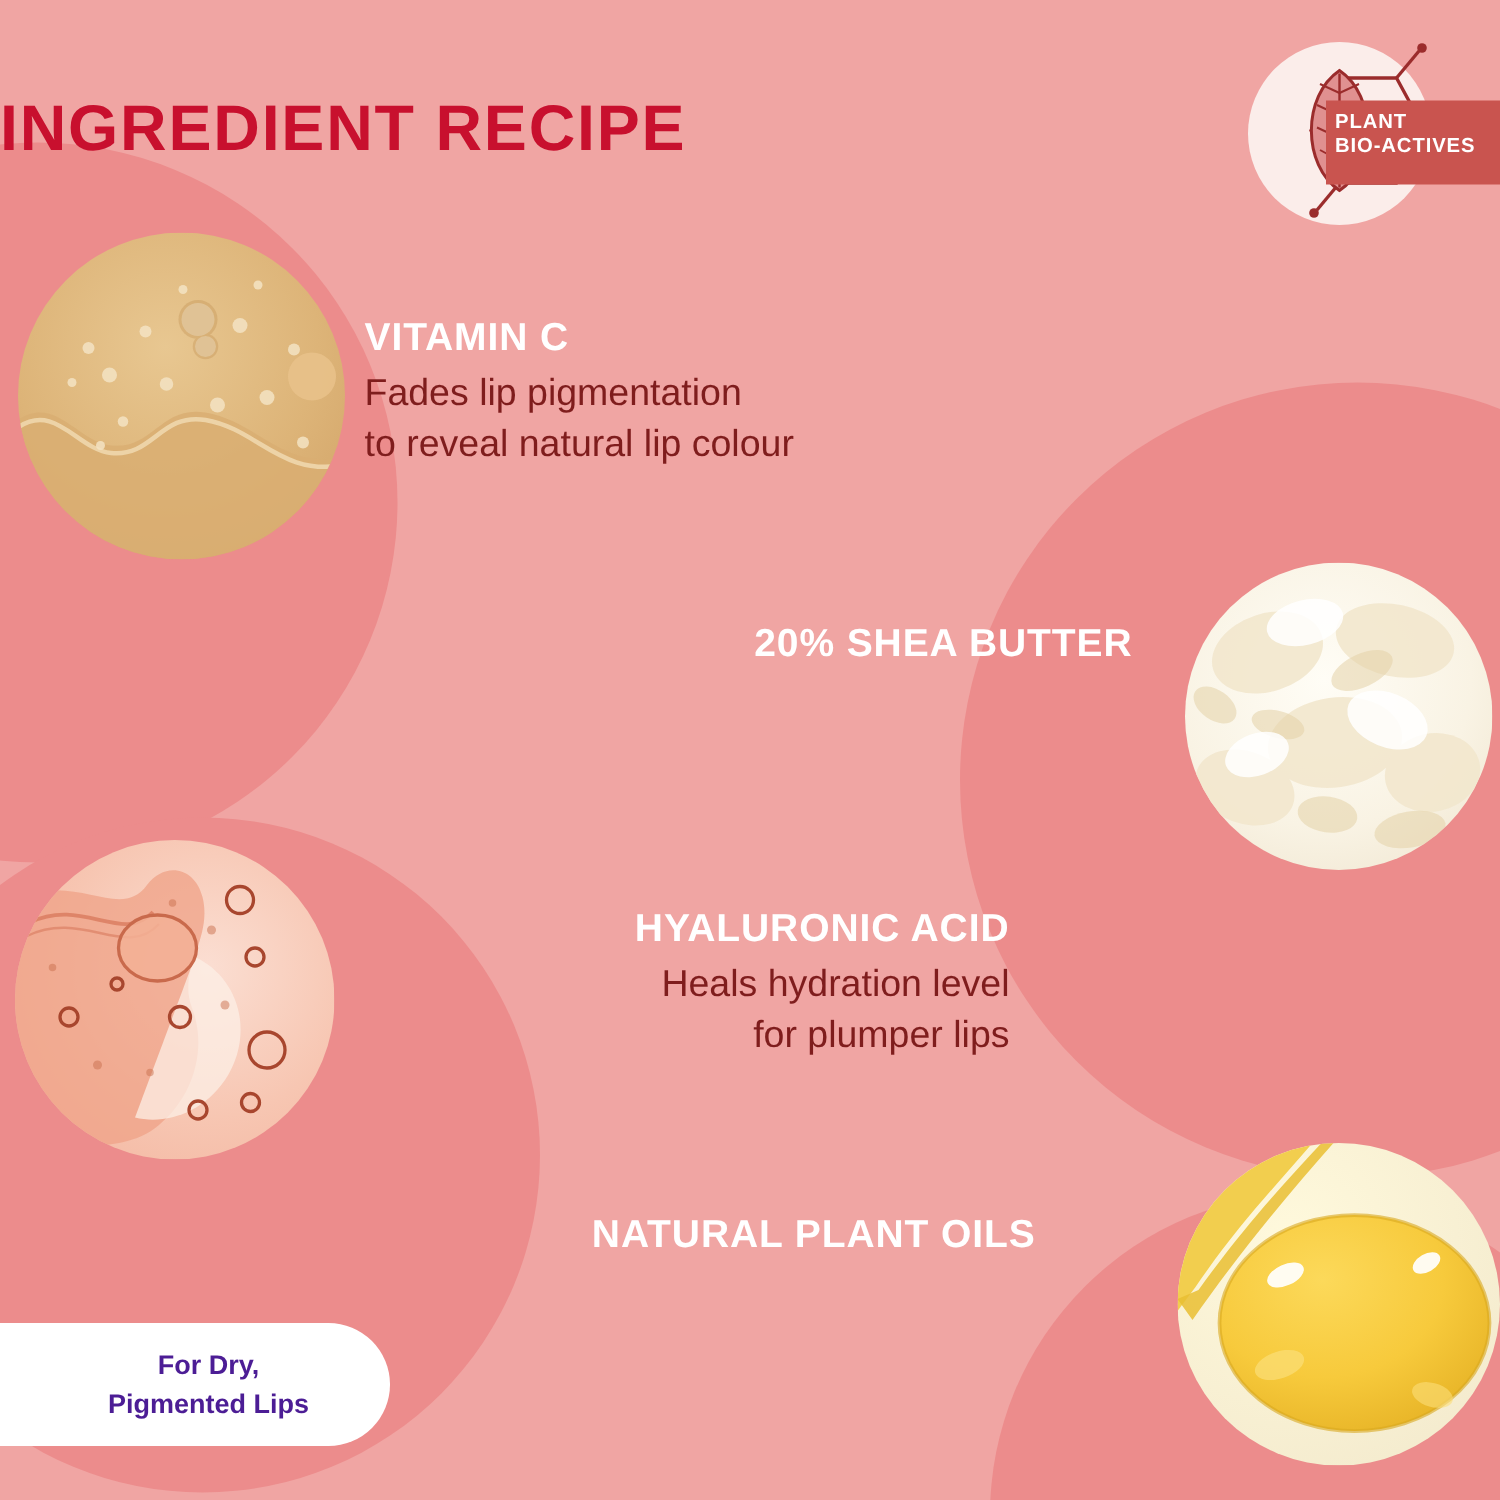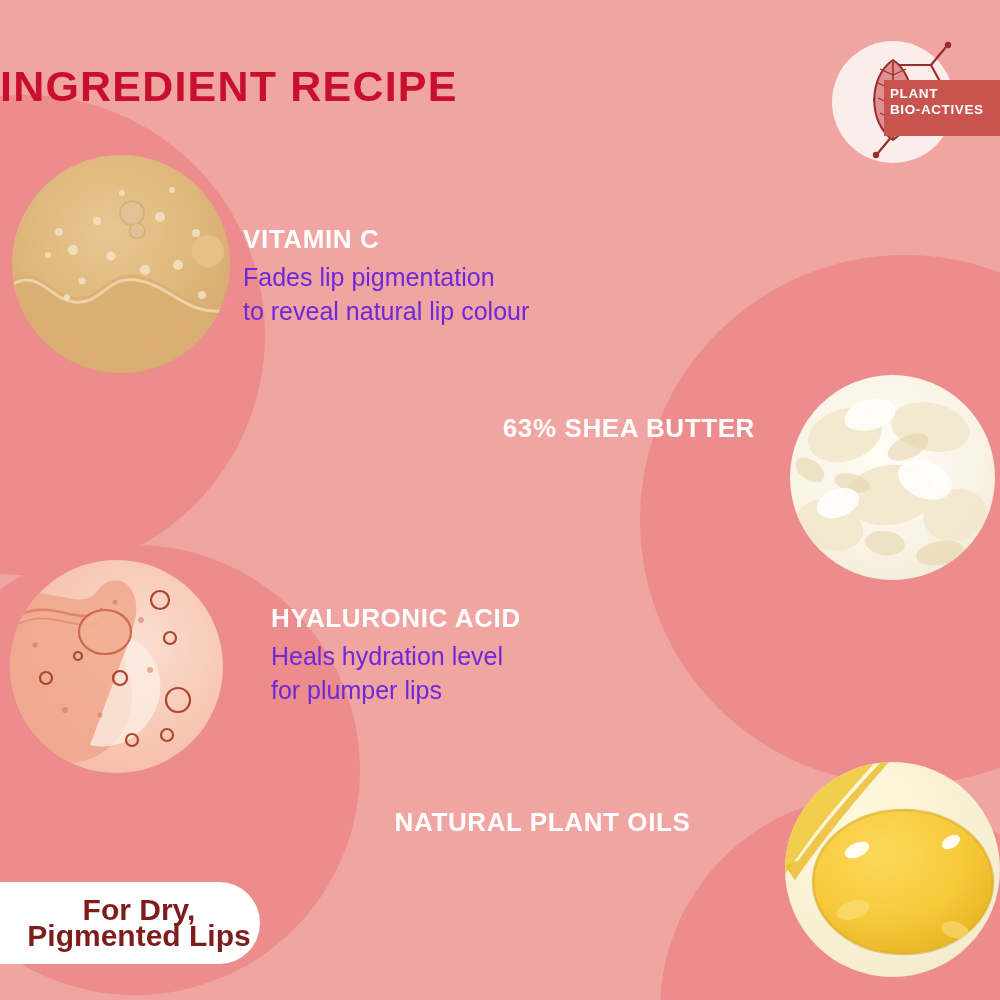--- a/index.html
+++ b/index.html
@@ -38,21 +38,21 @@
     text-align:left;
     font-size:43px;
     font-weight:bold;
     letter-spacing:1.2px;
     color:#C8102E;
   }
 
   
   .badge{
     position:absolute;
-    left:824px; top:35px;
+    left:824px; top:22px;
     width:176px; height:130px;
   }
   .badge-disc{
     position:absolute;
     left:8px; top:6px;
     width:122px; height:122px;
     border-radius:50%;
     background:#FBEDEA;
   }
   .badge-svg{ position:absolute; left:0; top:0; }
@@ -91,48 +91,48 @@
   .ing{ position:absolute; }
   .ing-name{
     font-size:26px;
     font-weight:bold;
     color:#FFFFFF;
     letter-spacing:0.6px;
     line-height:32px;
   }
   .ing-desc{
     font-size:25px;
-    color:#6d28d9;
+    color:#7f1d1d;
     line-height:34px;
     white-space:pre-line;
     margin-top:5px;
   }
 
-  .ing-vitc { left:243px; top:208px; text-align:left;  width:430px;margin-top:15px; }
+  .ing-vitc { left:243px; top:208px; text-align:left;  width:430px; }
   .ing-shea { left:330px; top:412px; text-align:right; width:425px; }
-  .ing-hyal { left:243px; top:602px; text-align:left;  width:430px;margin-left:28px; }
+  .ing-hyal { left:243px; top:602px; text-align:right;  width:430px; }
   .ing-oils { left:330px; top:806px; text-align:center; width:425px; }
 
   
   .pill{
     position:absolute;
     left:-60px; top:882px;
     width:320px; height:82px;
     background:#FFFFFF;
     border-radius:41px;
     display:flex;
     align-items:center;
     justify-content:center;
     padding-left:50px;
   }
   .pill-text{
-    font-size:30px;
+    font-size:18px;
     font-weight:bold;
     line-height:26px;
-    color:#7f1d1d;
+    color:#4c1d95;
     text-align:center;
     white-space:pre-line;
     margin-left:28px;
   }
 </style>
 </head>
 <body>
 
 <div id="poster">
 
@@ -304,21 +304,21 @@
     </svg>
   </div>
 
   <div class="ing ing-vitc">
     <div class="ing-name">VITAMIN C</div>
     <div class="ing-desc">Fades lip pigmentation
 to reveal natural lip colour</div>
   </div>
 
   <div class="ing ing-shea">
-    <div class="ing-name">63% SHEA BUTTER</div>
+    <div class="ing-name">20% SHEA BUTTER</div>
   </div>
 
   <div class="ing ing-hyal">
     <div class="ing-name">HYALURONIC ACID</div>
     <div class="ing-desc">Heals hydration level
 for plumper lips</div>
   </div>
 
   <div class="ing ing-oils">
     <div class="ing-name">NATURAL PLANT OILS</div>

